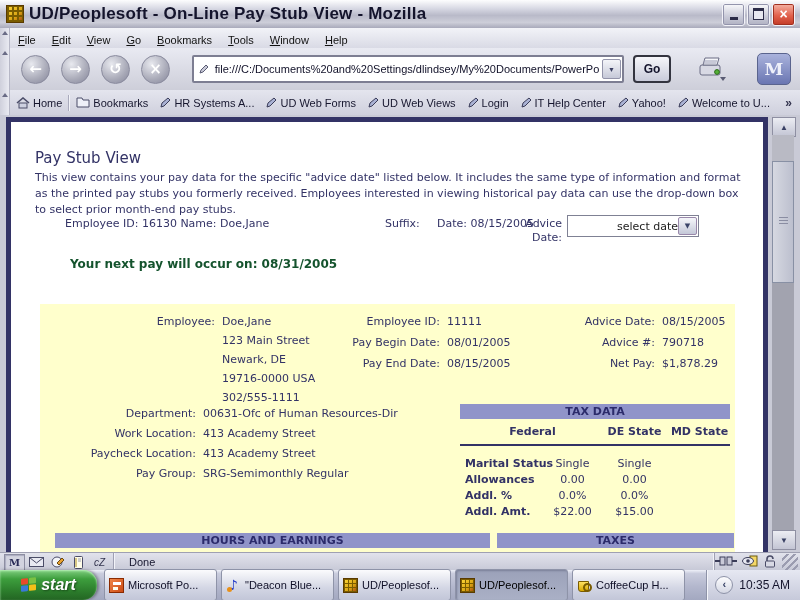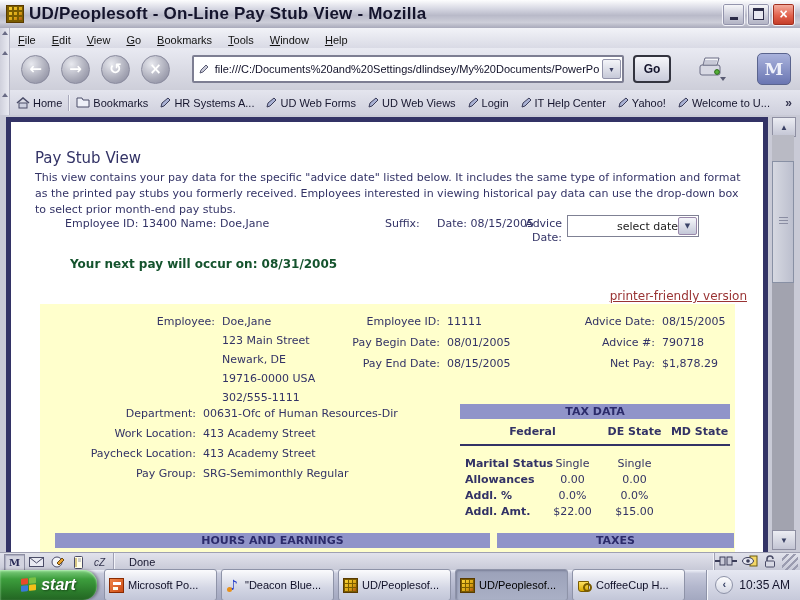--- a/index.html
+++ b/index.html
@@ -269,32 +269,31 @@
       <span>Welcome to U...</span>
     </span>
     <span class="bm-overflow">»</span>
   </div>
 
   <div class="content">
     <div class="page">
       <div class="abs page-heading" style="left:24px;top:27px;">Pay Stub View</div>
       <div class="abs page-desc" style="left:24px;top:48px;width:708px;">This view contains your pay data for the specific "advice date" listed below. It includes the same type of information and format as the printed pay stubs you formerly received. Employees interested in viewing historical pay data can use the drop-down box to select prior month-end pay stubs.</div>
 
-      <div class="abs" style="left:54px;top:95px;font-size:11px;">Employee ID: 13400 Name: Doe,Jane</div>
+      <div class="abs" style="left:54px;top:95px;font-size:11px;">Employee ID: 16130 Name: Doe,Jane</div>
       <div class="abs" style="left:374px;top:95px;font-size:11px;">Suffix:</div>
       <div class="abs" style="left:426px;top:95px;font-size:11px;">Date: 08/15/2005</div>
       <div class="abs" style="left:507px;top:95px;width:44px;white-space:normal;text-align:right;font-size:11px;line-height:14px;">Advice Date:</div>
       <div class="xp-select" style="left:556px;top:93px;">
         <span class="sel-text">select date</span>
         <span class="sel-btn">▼</span>
       </div>
 
       <div class="abs notice" style="left:59px;top:135px;">Your next pay will occur on: 08/31/2005</div>
 
-      <div class="abs plink" style="right:16px;top:167px;">printer-friendly version</div>
 
       <div class="stub">
 
         <div class="abs lbl r" style="left:0;top:11px;width:175px;">Employee:</div>
         <div class="abs val" style="left:182px;top:11px;">Doe,Jane</div>
         <div class="abs val" style="left:182px;top:30px;">123 Main Street</div>
         <div class="abs val" style="left:182px;top:49px;">Newark, DE</div>
         <div class="abs val" style="left:182px;top:68px;">19716-0000 USA</div>
         <div class="abs val" style="left:182px;top:87px;">302/555-1111</div>
 

